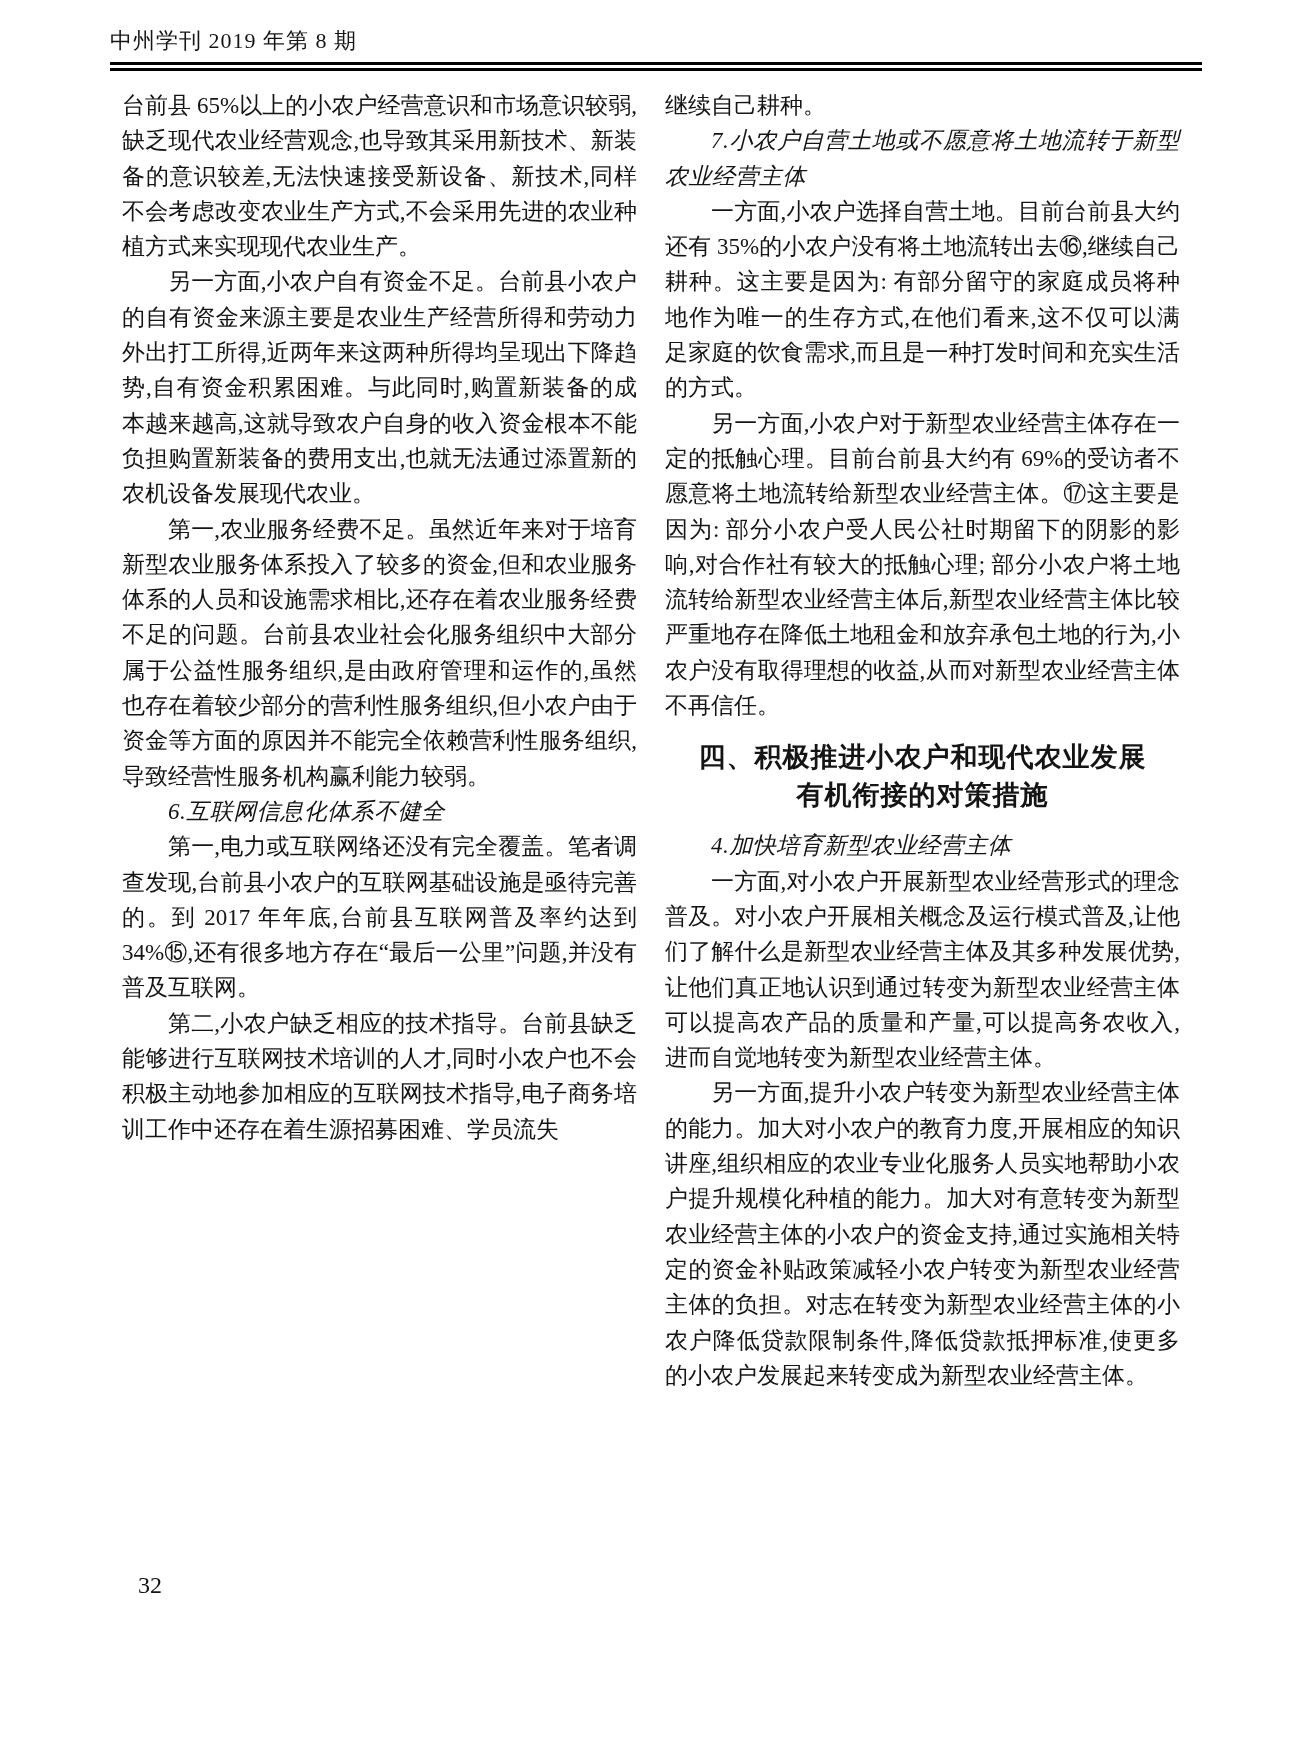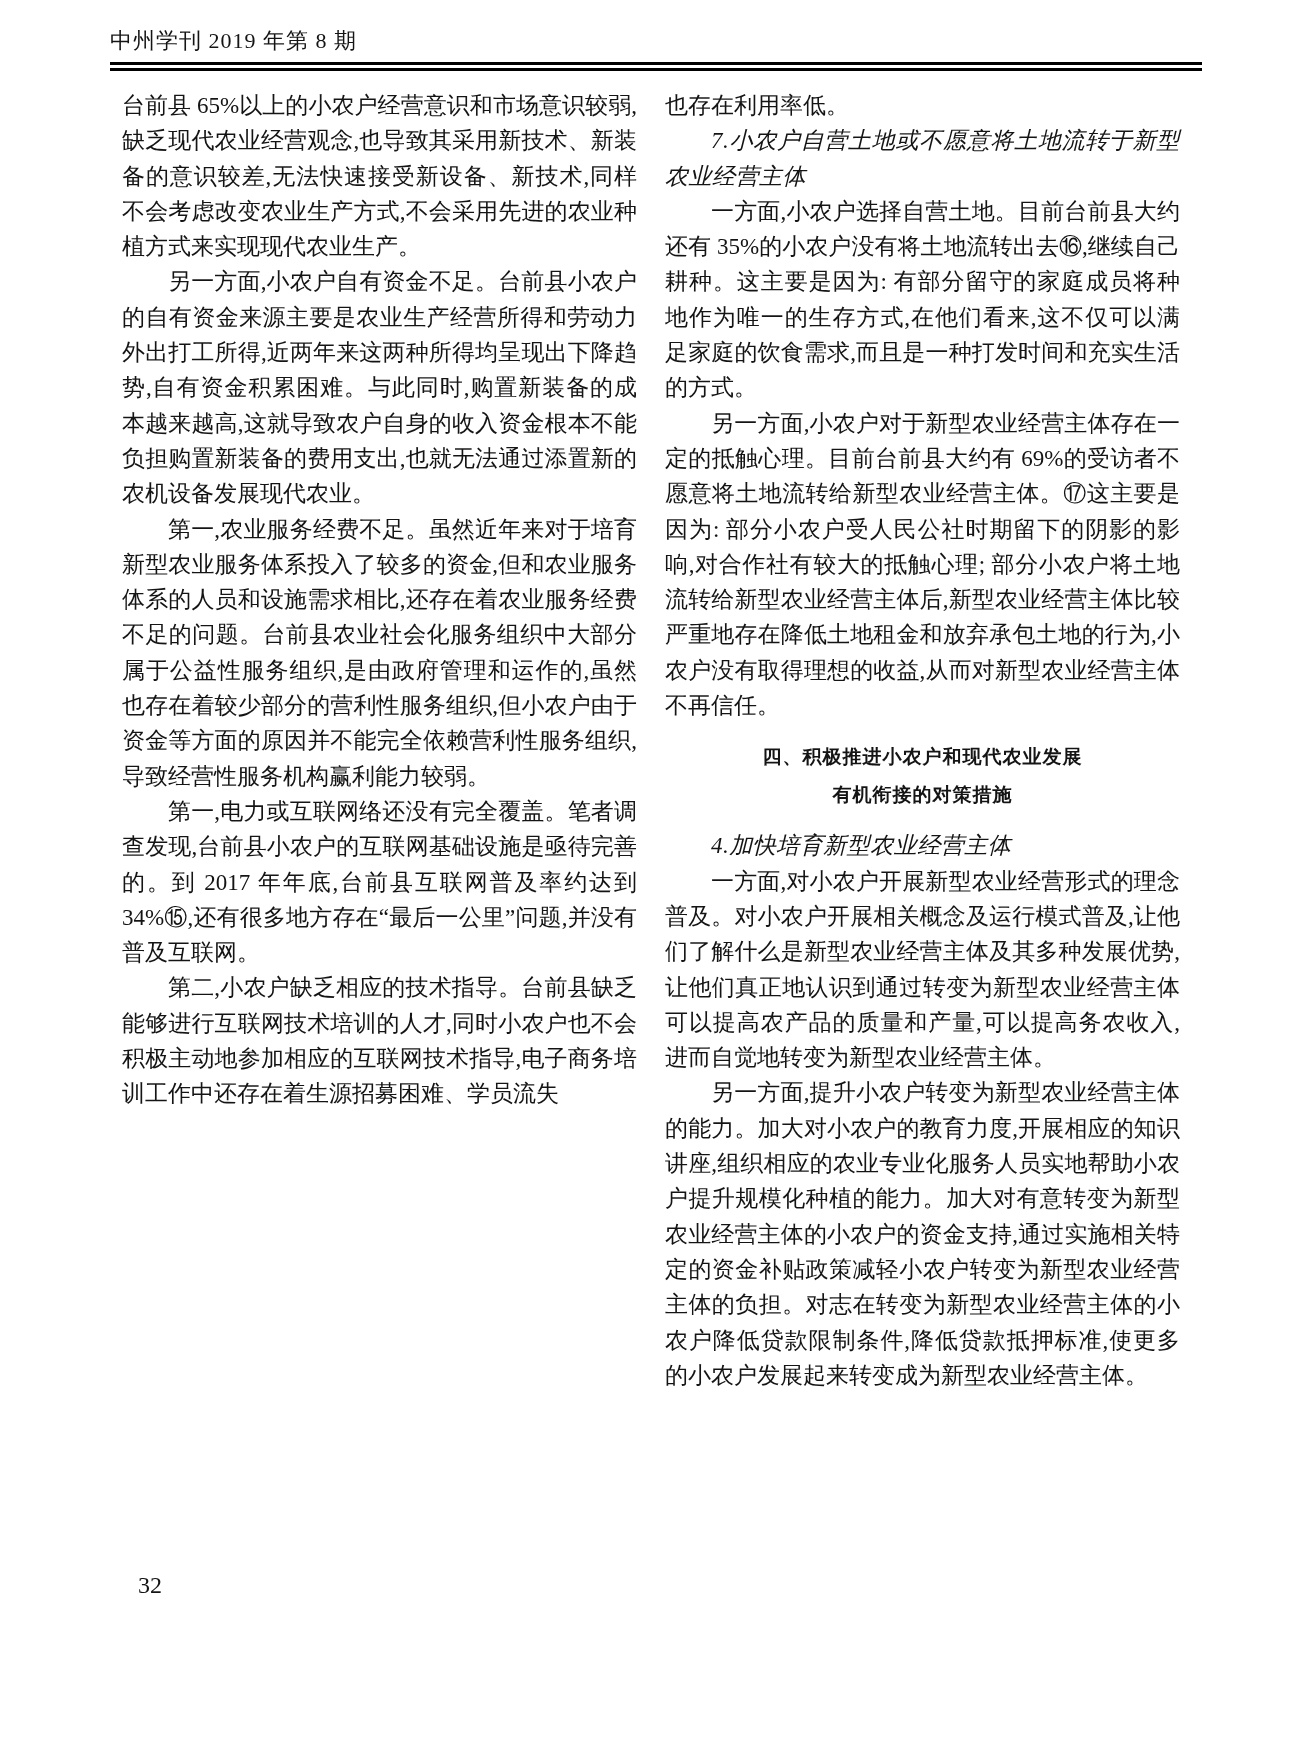--- a/index.html
+++ b/index.html
@@ -47,21 +47,21 @@
     text-justify: inter-ideograph;
   }
   .col p.indent { text-indent: 2em; }
   .col p.kai {
     font-style: italic;
     letter-spacing: 0.5px;
   }
   .sec-heading {
     font-family: "Liberation Sans", sans-serif;
     font-weight: bold;
-    font-size: 19px;
+    font-size: 27px;
     line-height: 38px;
     text-align: center;
     margin: 15px 0 14px 0;
     letter-spacing: 1px;
   }
   .page-number {
     position: absolute;
     left: 138px;
     top: 1572px;
     font-size: 24px;
@@ -75,26 +75,27 @@
   <div class="journal-header">中州学刊 2019 年第 8 期</div>
 
   <div class="double-rule"></div>
 
   <div class="columns">
 
     <div class="col">
       <p>台前县 65%以上的小农户经营意识和市场意识较弱,缺乏现代农业经营观念,也导致其采用新技术、新装备的意识较差,无法快速接受新设备、新技术,同样不会考虑改变农业生产方式,不会采用先进的农业种植方式来实现现代农业生产。</p>
       <p class="indent">另一方面,小农户自有资金不足。台前县小农户的自有资金来源主要是农业生产经营所得和劳动力外出打工所得,近两年来这两种所得均呈现出下降趋势,自有资金积累困难。与此同时,购置新装备的成本越来越高,这就导致农户自身的收入资金根本不能负担购置新装备的费用支出,也就无法通过添置新的农机设备发展现代农业。</p>
       <p class="indent">第一,农业服务经费不足。虽然近年来对于培育新型农业服务体系投入了较多的资金,但和农业服务体系的人员和设施需求相比,还存在着农业服务经费不足的问题。台前县农业社会化服务组织中大部分属于公益性服务组织,是由政府管理和运作的,虽然也存在着较少部分的营利性服务组织,但小农户由于资金等方面的原因并不能完全依赖营利性服务组织,导致经营性服务机构赢利能力较弱。</p>
+      <p class="kai indent">6.互联网信息化体系不健全</p>
       <p class="indent">第一,电力或互联网络还没有完全覆盖。笔者调查发现,台前县小农户的互联网基础设施是亟待完善的。到 2017 年年底,台前县互联网普及率约达到 34%⑮,还有很多地方存在“最后一公里”问题,并没有普及互联网。</p>
       <p class="indent">第二,小农户缺乏相应的技术指导。台前县缺乏能够进行互联网技术培训的人才,同时小农户也不会积极主动地参加相应的互联网技术指导,电子商务培训工作中还存在着生源招募困难、学员流失</p>
     </div>
 
     <div class="col">
-      <p>也存在利用率低。</p>
+      <p>继续自己耕种。</p>
       <p class="kai indent">7.小农户自营土地或不愿意将土地流转于新型农业经营主体</p>
       <p class="indent">一方面,小农户选择自营土地。目前台前县大约还有 35%的小农户没有将土地流转出去⑯,继续自己耕种。这主要是因为: 有部分留守的家庭成员将种地作为唯一的生存方式,在他们看来,这不仅可以满足家庭的饮食需求,而且是一种打发时间和充实生活的方式。</p>
       <p class="indent">另一方面,小农户对于新型农业经营主体存在一定的抵触心理。目前台前县大约有 69%的受访者不愿意将土地流转给新型农业经营主体。⑰这主要是因为: 部分小农户受人民公社时期留下的阴影的影响,对合作社有较大的抵触心理; 部分小农户将土地流转给新型农业经营主体后,新型农业经营主体比较严重地存在降低土地租金和放弃承包土地的行为,小农户没有取得理想的收益,从而对新型农业经营主体不再信任。</p>
 
       <div class="sec-heading">
         <div>四、积极推进小农户和现代农业发展</div>
         <div>有机衔接的对策措施</div>
       </div>
 
       <p class="kai indent">4.加快培育新型农业经营主体</p>

